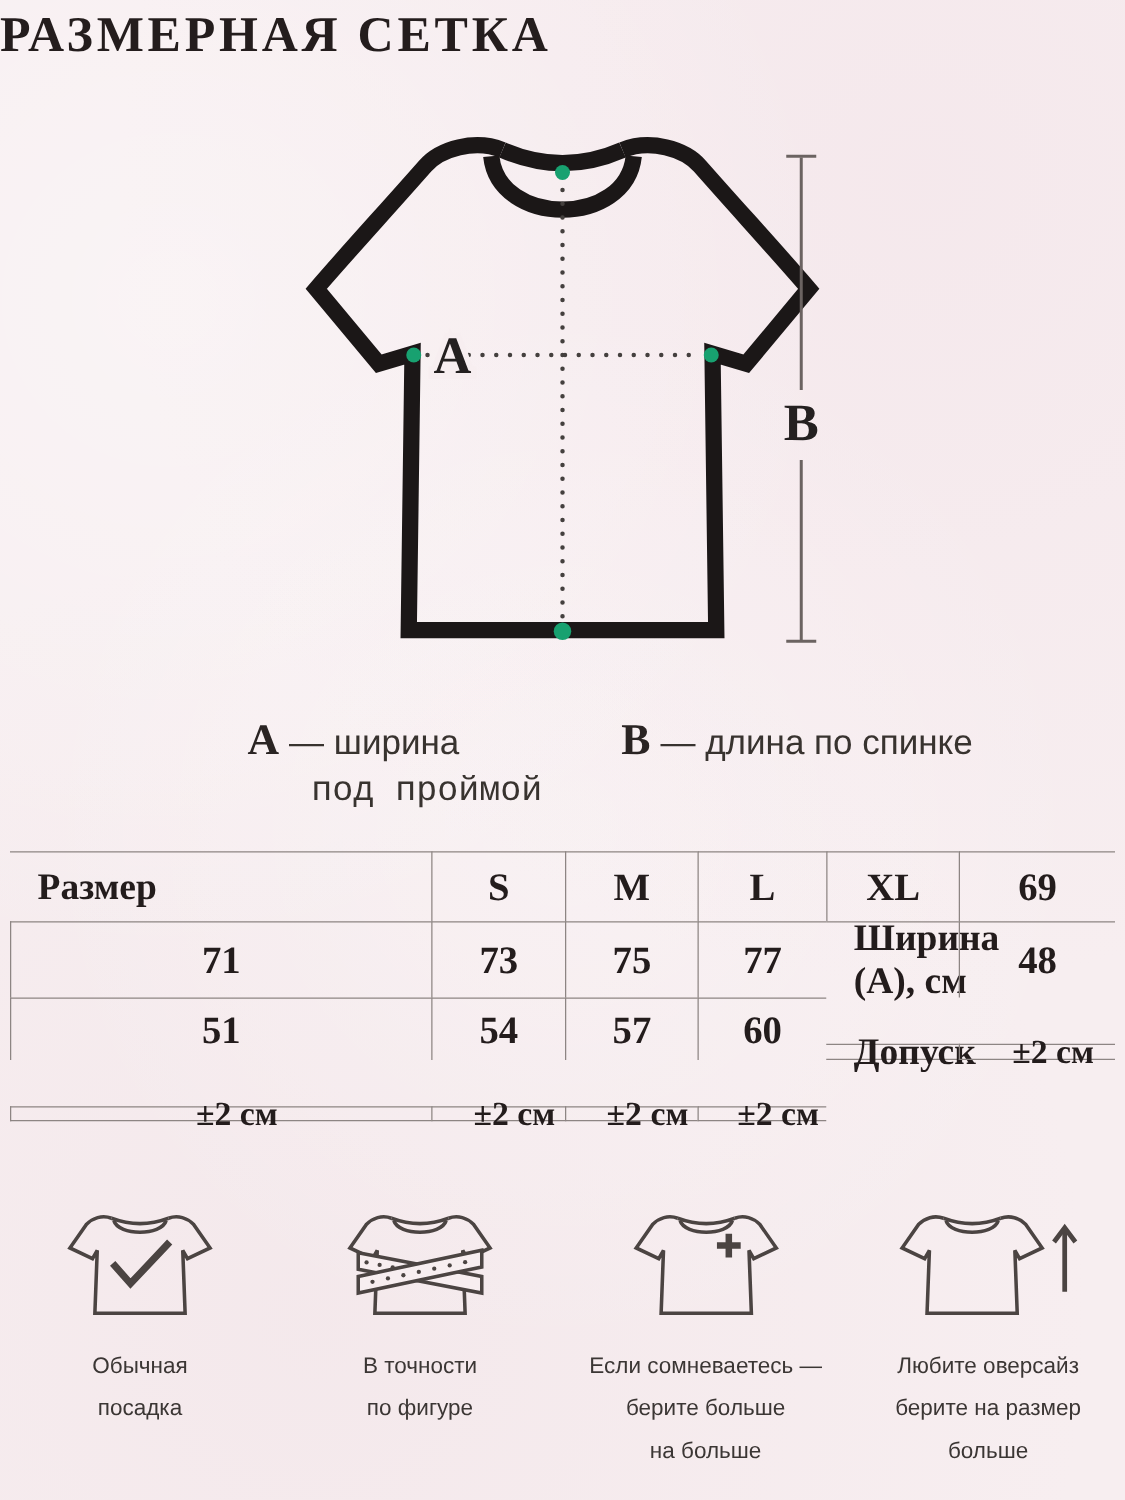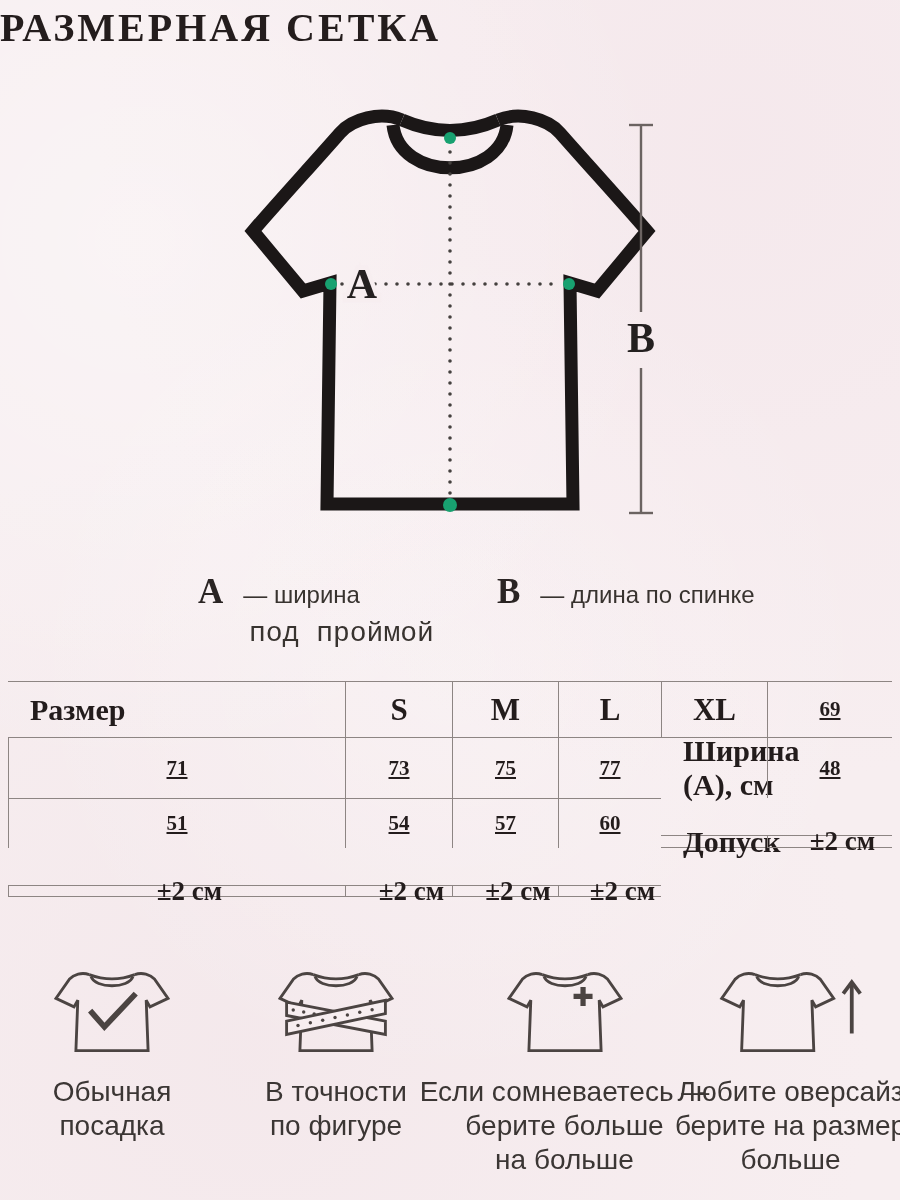--- a/index.html
+++ b/index.html
@@ -15,48 +15,48 @@
   }
   .title{
     position:absolute;top:4px;left:0;width:100%;text-align:left;
     font-size:40px;font-weight:600;letter-spacing:3px;color:#241d1d;white-space:nowrap;
   }
   .diagram-svg{position:absolute;top:0;left:0;}
 
   
   .meas-label{position:absolute;white-space:nowrap;}
   .meas-letter{font-family:"Liberation Serif", serif;font-size:35px;font-weight:600;color:#2a2423;}
-  .meas-text{font-family:"Liberation Sans", sans-serif;font-size:24px;color:#38332f;margin-left:20px;}
+  .meas-text{font-family:"Liberation Sans", sans-serif;font-size:28px;color:#38332f;margin-left:8px;}
   .meas-line2{font-family:Liberation Mono, monospace;font-size:28px;color:#38332f;}
 
   
   .size-table{
     position:absolute;left:8px;top:681px;width:884px;
     display:grid;
     grid-template-columns:337px 107px 106px 103px 106px 125px;
     grid-template-rows:56px 61px 50px 49px;
   }
   .cell{
     display:flex;align-items:center;justify-content:center;
     border-top:1px solid #8d8583;font-weight:600;color:#231c1c;
   }
   .cell.vline{border-left:1px solid #8d8583;}
   .cell.bottom{border-bottom:1px solid #8d8583;margin-top:37px;}
   .cell.rowlabel{justify-content:flex-start;padding-left:22px;font-size:30px;}
   .cell.sizehead{font-size:31px;}
-  .cell.value{font-size:21px;text-decoration:underline;}
+  .cell.value{font-size:31px;}
   .cell.tol{font-size:27px;padding-left:25px;}
 
   
   .fit-guide{position:absolute;left:0;top:962px;width:900px;display:flex;}
   .fit-section{display:flex;flex-direction:column;align-items:center;}
   .fit-section svg{display:block;margin-top:5px;}
   .fit-caption{
     margin-top:13px;text-align:center;font-family:"Liberation Sans", sans-serif;
-    font-size:28px;line-height:34px;color:#3b3634;
+    font-size:18px;line-height:34px;color:#3b3634;
   }
   .fit-caption div{white-space:nowrap;}
 </style>
 </head>
 <body>
 
 <div class="page">
 
   <div class="title">РАЗМЕРНАЯ СЕТКА</div>
 

